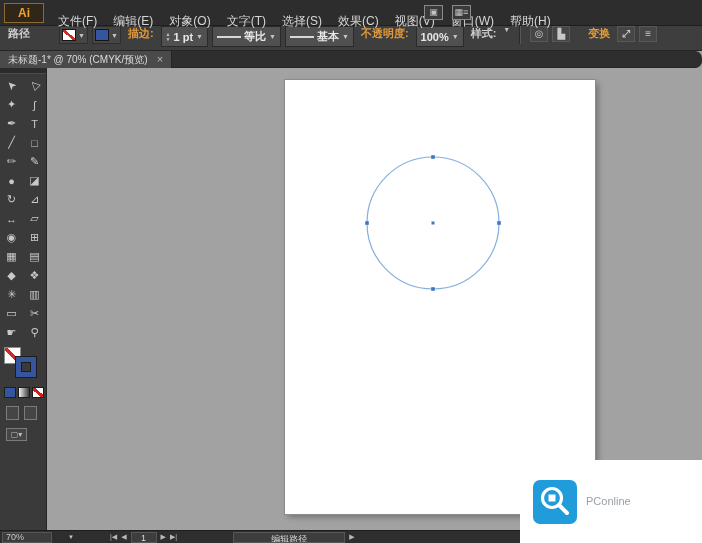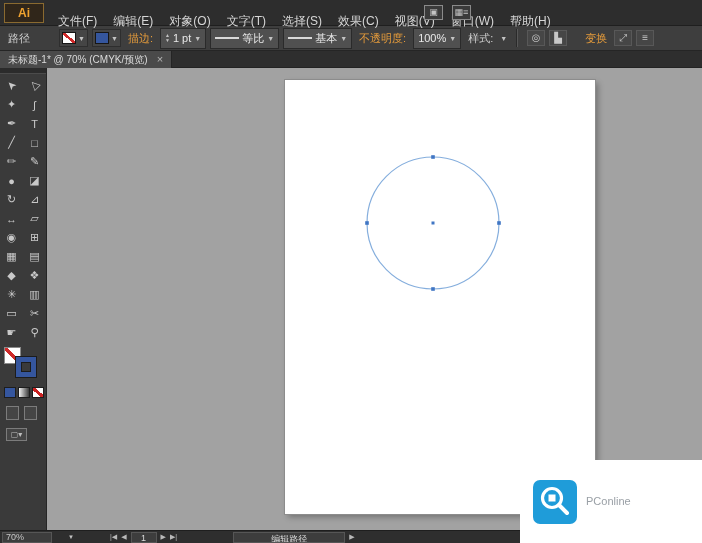--- a/index.html
+++ b/index.html
@@ -13,36 +13,36 @@
   }
 
   
   .menubar{position:absolute;left:0;top:0;width:702px;height:26px;background:#2d2d2d;display:flex;align-items:center;z-index:30;border-bottom:1px solid #1f1f1f;}
   .ai-logo{width:40px;height:20px;margin:0 6px 0 4px;background:#30261a;border:1px solid #8a6a30;color:#f0a330;font-weight:bold;font-size:12px;display:flex;align-items:center;justify-content:center;flex:none;}
   .menu-item{color:#d6d6d6;font-size:12px;padding:8px 8px;height:26px;line-height:26px;white-space:nowrap;cursor:default;}
   .menubar-icons{position:absolute;left:424px;top:5px;display:flex;gap:9px;}
   .mb-icon{width:19px;height:15px;border:1px solid #8a8a8a;color:#c4c4c4;font-size:9px;line-height:13px;text-align:center;background:#3a3a3a;}
 
   
-  .controlbar{position:absolute;left:0;top:26px;width:702px;height:25px;background:#3e3e3e;border-bottom:1px solid #252525;display:flex;align-items:center;font-size:11px;color:#cfcfcf;gap:4px;z-index:29;}
+  .controlbar{position:absolute;left:0;top:26px;width:702px;height:25px;background:#3e3e3e;border-bottom:1px solid #252525;display:flex;align-items:flex-start;font-size:11px;color:#cfcfcf;gap:4px;z-index:29;font-weight:bold;}
   .cb-label{margin:0 3px;white-space:nowrap;}
   .cb-label.orange{color:#e39a3b;}
   .cb-field{background:#505050;border:1px solid #2a2a2a;height:21px;display:flex;align-items:center;padding:4px 4px;color:#e8e8e8;gap:3px;white-space:nowrap;}
   .cb-arrow{color:#c3c3c3;font-size:7px;line-height:1;}
   .cb-spinner{display:flex;flex-direction:column;font-size:5px;line-height:5px;color:#c3c3c3;}
   .cb-sep{width:2px;height:18px;border-left:1px solid #2a2a2a;border-right:1px solid #575757;margin:0 5px;}
   .cb-swatchbox{display:flex;align-items:center;gap:2px;padding:1px 2px;border:1px solid #2e2e2e;background:#454545;height:18px;}
   .cb-swatch{width:14px;height:12px;border:1px solid #161616;}
   .sw-none{background:#fff linear-gradient(to top right,#fff 42%,#cf2a2a 42%,#cf2a2a 58%,#fff 58%);}
   .sw-blue{background:#35569e;}
   .line-glyph{width:24px;height:2px;background:#d8d8d8;}
   .cb-icon{width:18px;height:16px;border:1px solid #585858;background:#464646;color:#c8c8c8;font-size:10px;line-height:14px;text-align:center;}
 
   
-  .tabbar{position:absolute;left:0;top:51px;width:702px;height:17px;background:#2e2e2e;border-bottom:1px solid #232323;z-index:28;}
+  .tabbar{position:absolute;left:0;top:51px;width:702px;height:17px;background:#2e2e2e;border-bottom:1px solid #232323;z-index:28;border-radius:7px;}
   .doc-tab{position:absolute;left:0;top:0;height:17px;background:#4a4a4a;border-right:1px solid #242424;display:flex;align-items:center;gap:9px;padding:0 8px;color:#dadada;font-size:10px;white-space:nowrap;}
   .tab-close{color:#b5b5b5;font-size:11px;line-height:1;}
 
   
   .toolbar{position:absolute;left:0;top:68px;width:47px;bottom:13px;background:#3a3a3a;border-right:1px solid #262626;z-index:10;}
   .toolbar-header{height:6px;background:#2b2b2b;border-bottom:1px solid #4b4b4b;}
   .tools-grid{display:grid;grid-template-columns:1fr 1fr;padding-top:2px;}
   .tool{height:19px;display:flex;align-items:center;justify-content:center;color:#c9c9c9;font-size:11px;cursor:default;}
   .tool span{display:inline-block;}
   .swatch-area{position:relative;height:38px;margin-top:4px;}

